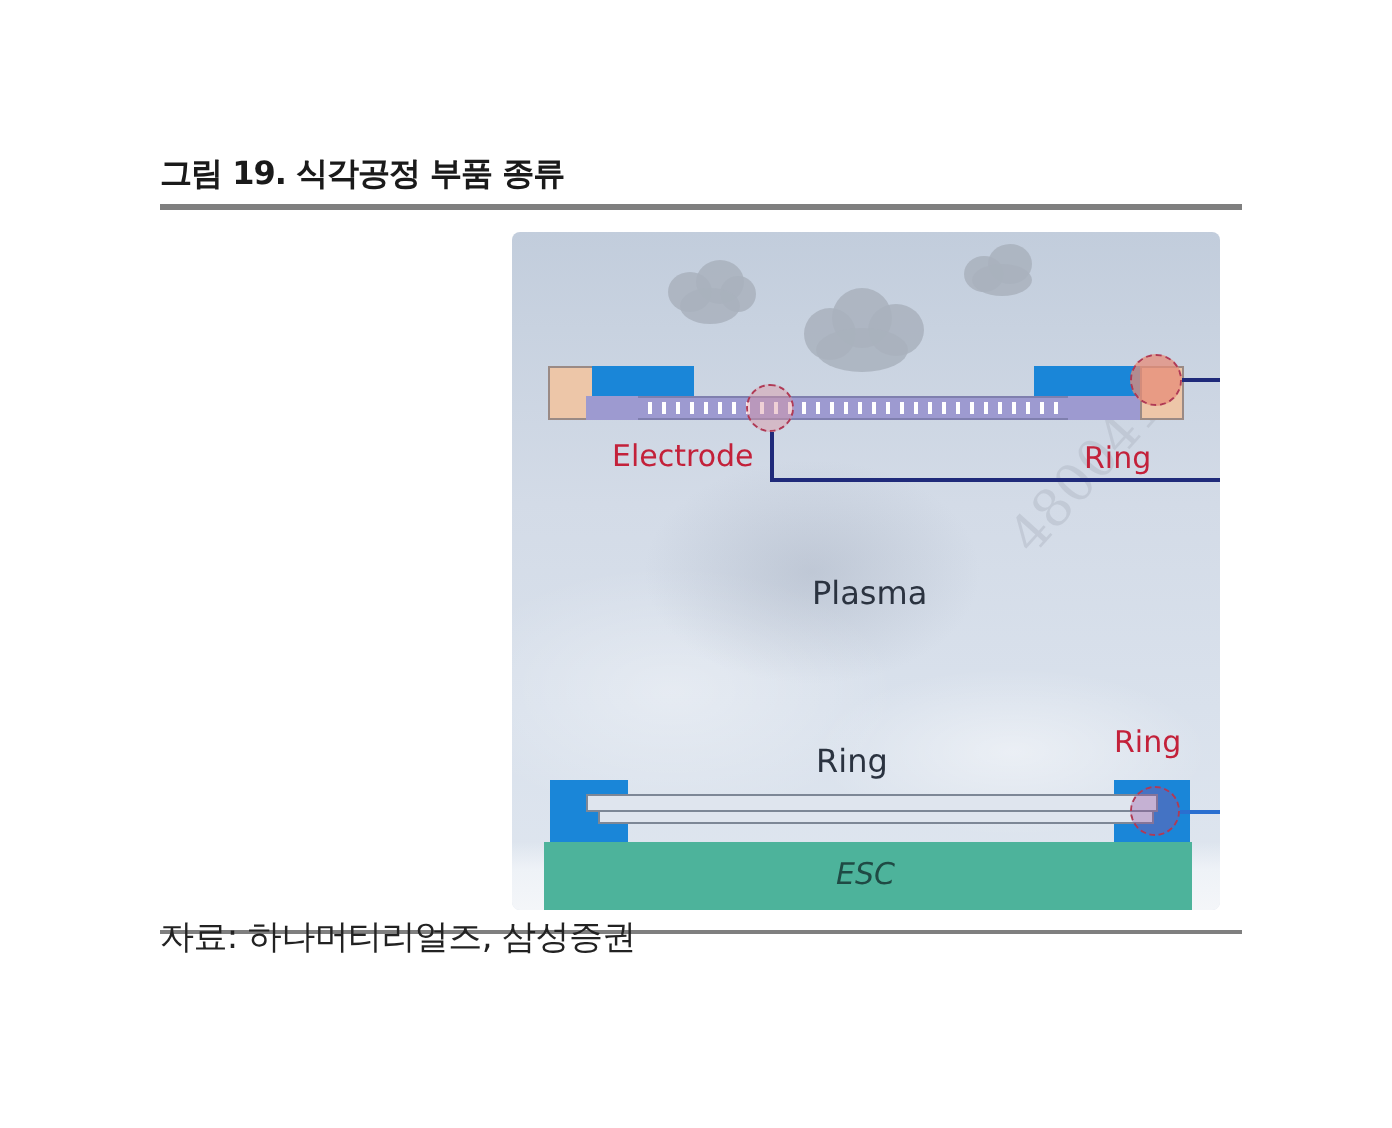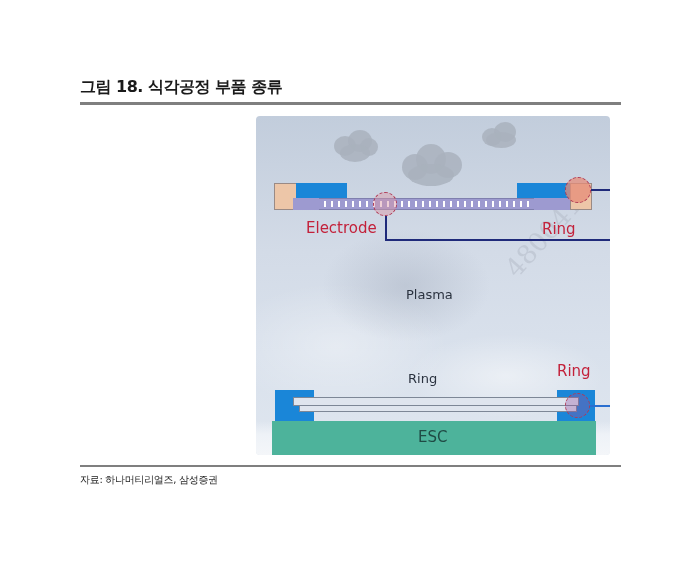--- a/index.html
+++ b/index.html
@@ -4,49 +4,49 @@
 <style>
   html, body { margin: 0; padding: 0; background: #ffffff; }
   body { width: 696px; height: 564px; position: relative; overflow: hidden;
          font-family: "DejaVu Sans", sans-serif; }
   .abs { position: absolute; }
   .fig-title { left: 80px; top: 77px; font-size: 16px; font-weight: bold; color: #1a1a1a;
                letter-spacing: -0.5px; white-space: nowrap; }
   .rule { left: 80px; width: 541px; height: 3px; background: #7f7f7f; }
   .rule-top { top: 102px; }
   .rule-bottom { top: 465px; height: 2px; }
-  .source { left: 80px; top: 473px; font-size: 10px; color: #222; white-space: nowrap; letter-spacing: -0.3px; }
+  .source { left: 80px; top: 457px; font-size: 17px; color: #222; white-space: nowrap; letter-spacing: -0.3px; }
 
   .panel { left: 256px; top: 116px; width: 354px; height: 339px; border-radius: 4px;
            background:
              radial-gradient(ellipse 120px 80px at 150px 170px, rgba(150,160,178,0.35), transparent 70%),
              radial-gradient(ellipse 140px 60px at 250px 260px, rgba(255,255,255,0.45), transparent 70%),
              radial-gradient(ellipse 160px 90px at 80px 230px, rgba(255,255,255,0.35), transparent 70%),
              linear-gradient(180deg, #c2cddc 0%, #d3dbe7 40%, #d9e1ec 70%, #dfe6ef 100%);
            overflow: hidden; }
   .panel-bottom-white { left: 0; top: 305px; width: 354px; height: 34px;
            background: linear-gradient(180deg, rgba(255,255,255,0) 0%, #eef2f7 40%, #f4f6f9 100%); }
 
   .cloud { position: absolute; background: #a9b1bd; border-radius: 50%; opacity: 0.85; }
 
   .watermark { position: absolute; left: 238px; top: 105px; font-size: 26px; color: rgba(180,188,200,0.55);
                transform: rotate(-48deg); font-family: "DejaVu Serif", serif; white-space: nowrap; }
 
   .lbl-red { position: absolute; color: #c3213a; font-size: 15px; white-space: nowrap; }
-  .lbl-dark { position: absolute; color: #2b3340; font-size: 13px; white-space: nowrap; }
-  .lbl-esc { position: absolute; color: #1f4a44; font-size: 15px; white-space: nowrap; }
+  .lbl-dark { position: absolute; color: #2b3340; font-size: 16px; white-space: nowrap; }
+  .lbl-esc { position: absolute; color: #1f4a44; font-size: 15px; white-space: nowrap; font-style: italic; }
 
   .blk { position: absolute; }
   .circle { position: absolute; border-radius: 50%; border: 1.5px dashed #b03a55; box-sizing: border-box; }
   .line { position: absolute; background: #1f2a7a; }
 </style>
 </head>
 <body>
 
-<div class="abs fig-title">그림 18. 식각공정 부품 종류</div>
+<div class="abs fig-title">그림 19. 식각공정 부품 종류</div>
 <div class="abs rule rule-top"></div>
 
 <div class="abs panel">
   <div class="abs panel-bottom-white"></div>
 
   <div>
     <div class="cloud" style="left:78px;top:20px;width:22px;height:20px;"></div>
     <div class="cloud" style="left:92px;top:14px;width:24px;height:22px;"></div>
     <div class="cloud" style="left:104px;top:22px;width:18px;height:18px;"></div>
     <div class="cloud" style="left:84px;top:28px;width:30px;height:18px;"></div>

